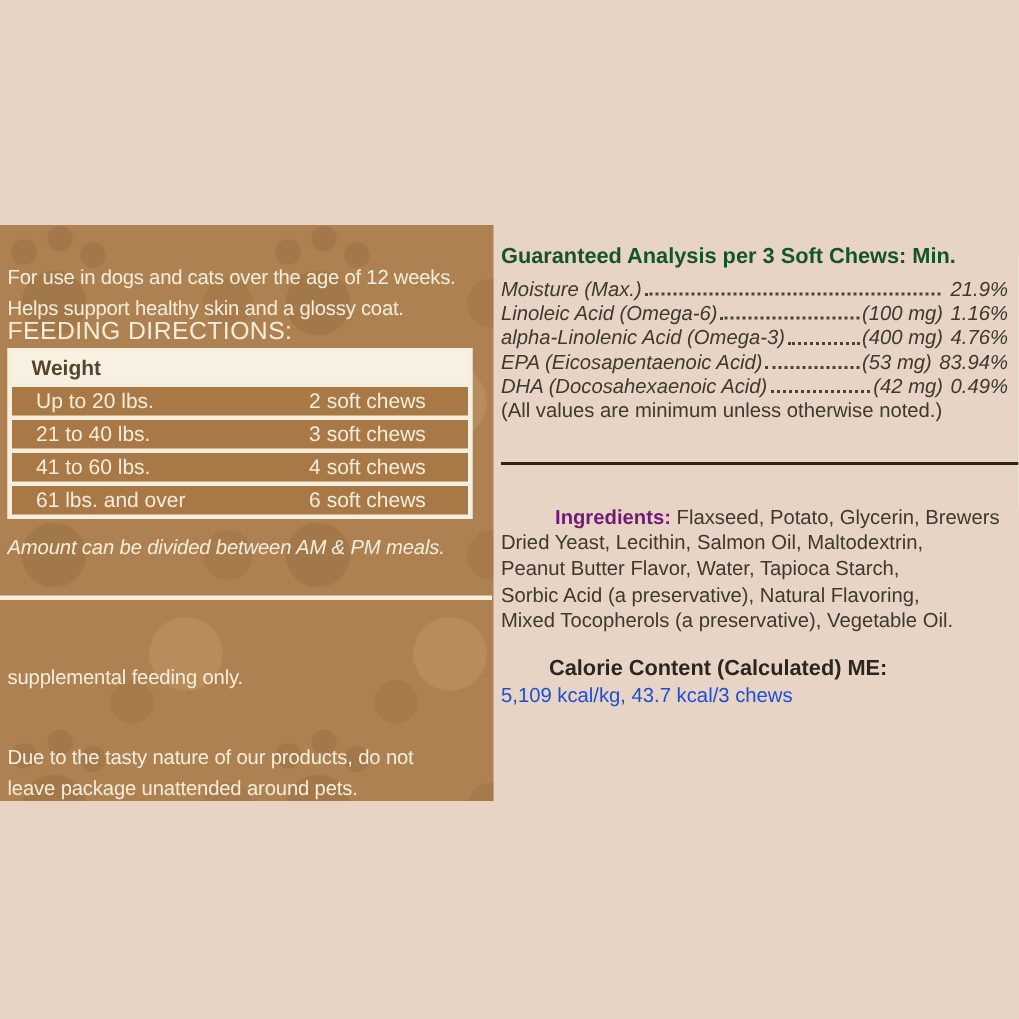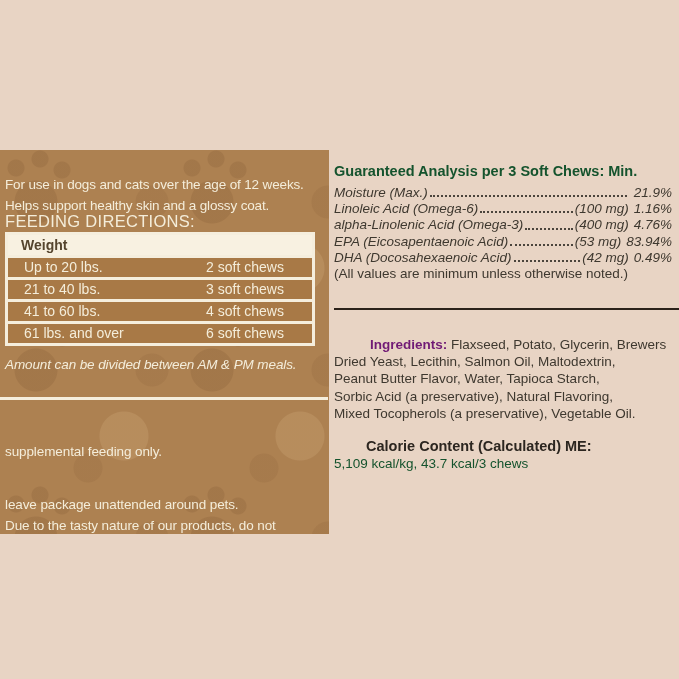--- a/index.html
+++ b/index.html
@@ -103,21 +103,21 @@
   }
   .ingredients .line { display: block; white-space: nowrap; }
   .ing-label { font-weight: bold; color: #701a75; padding-left: 36px; }
 
   .cal-heading {
     position: absolute; left: 334px; top: 438px;
     font-size: 14.5px; font-weight: bold; color: #2c2620; white-space: nowrap; margin-left: 32px;
   }
   .cal-value {
     position: absolute; left: 334px; top: 456px;
-    font-size: 13.5px; color: #14532d; white-space: nowrap;
+    font-size: 13.5px; color: #1d4ed8; white-space: nowrap;
   }
 </style>
 </head>
 <body>
 
 <div class="canvas">
 
   <div class="panel">
 
     <p class="intro">
@@ -151,22 +151,22 @@
 
     <div class="p-note">Amount can be divided between AM &amp; PM meals.</div>
 
     <div class="panel-divider"></div>
 
     <p class="p-intermittent">
       <span class="line">supplemental feeding only.</span>
     </p>
 
     <p class="p-caution">
+      <span class="line">Due to the tasty nature of our products, do not</span>
       <span class="line">leave package unattended around pets.</span>
-      <span class="line">Due to the tasty nature of our products, do not</span>
     </p>
 
   </div>
 
   <div class="analysis">
     <div class="ga-heading">Guaranteed Analysis per 3 Soft Chews: Min.</div>
 
     <div class="ga-row">
       <span class="ga-label">Moisture (Max.)</span>
       <span class="ga-dots"></span>

